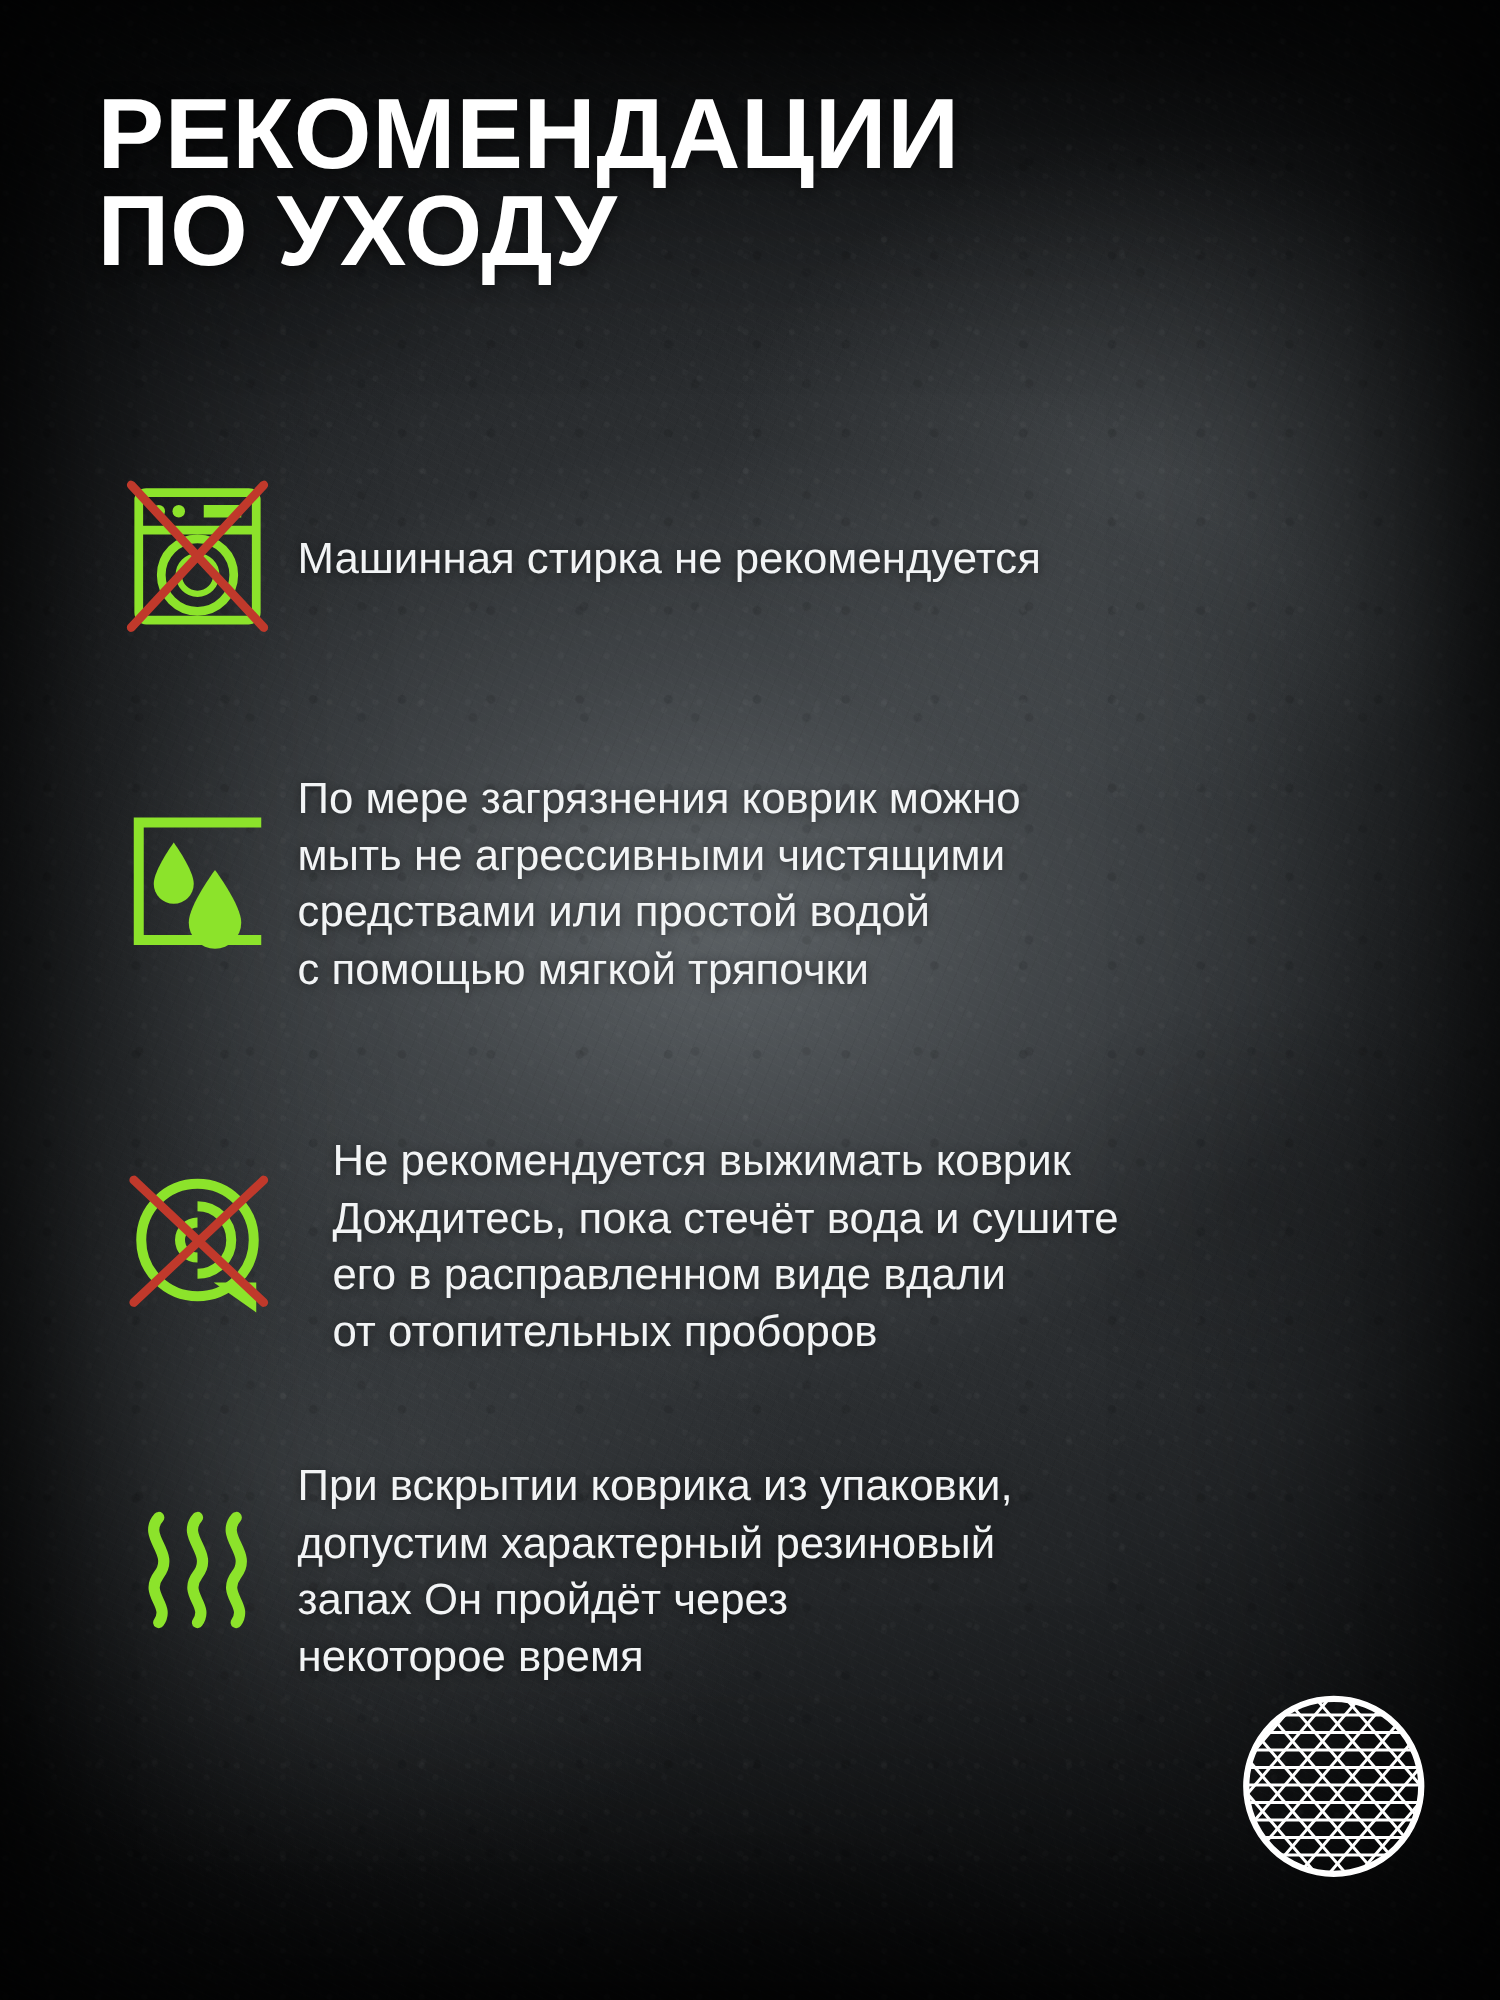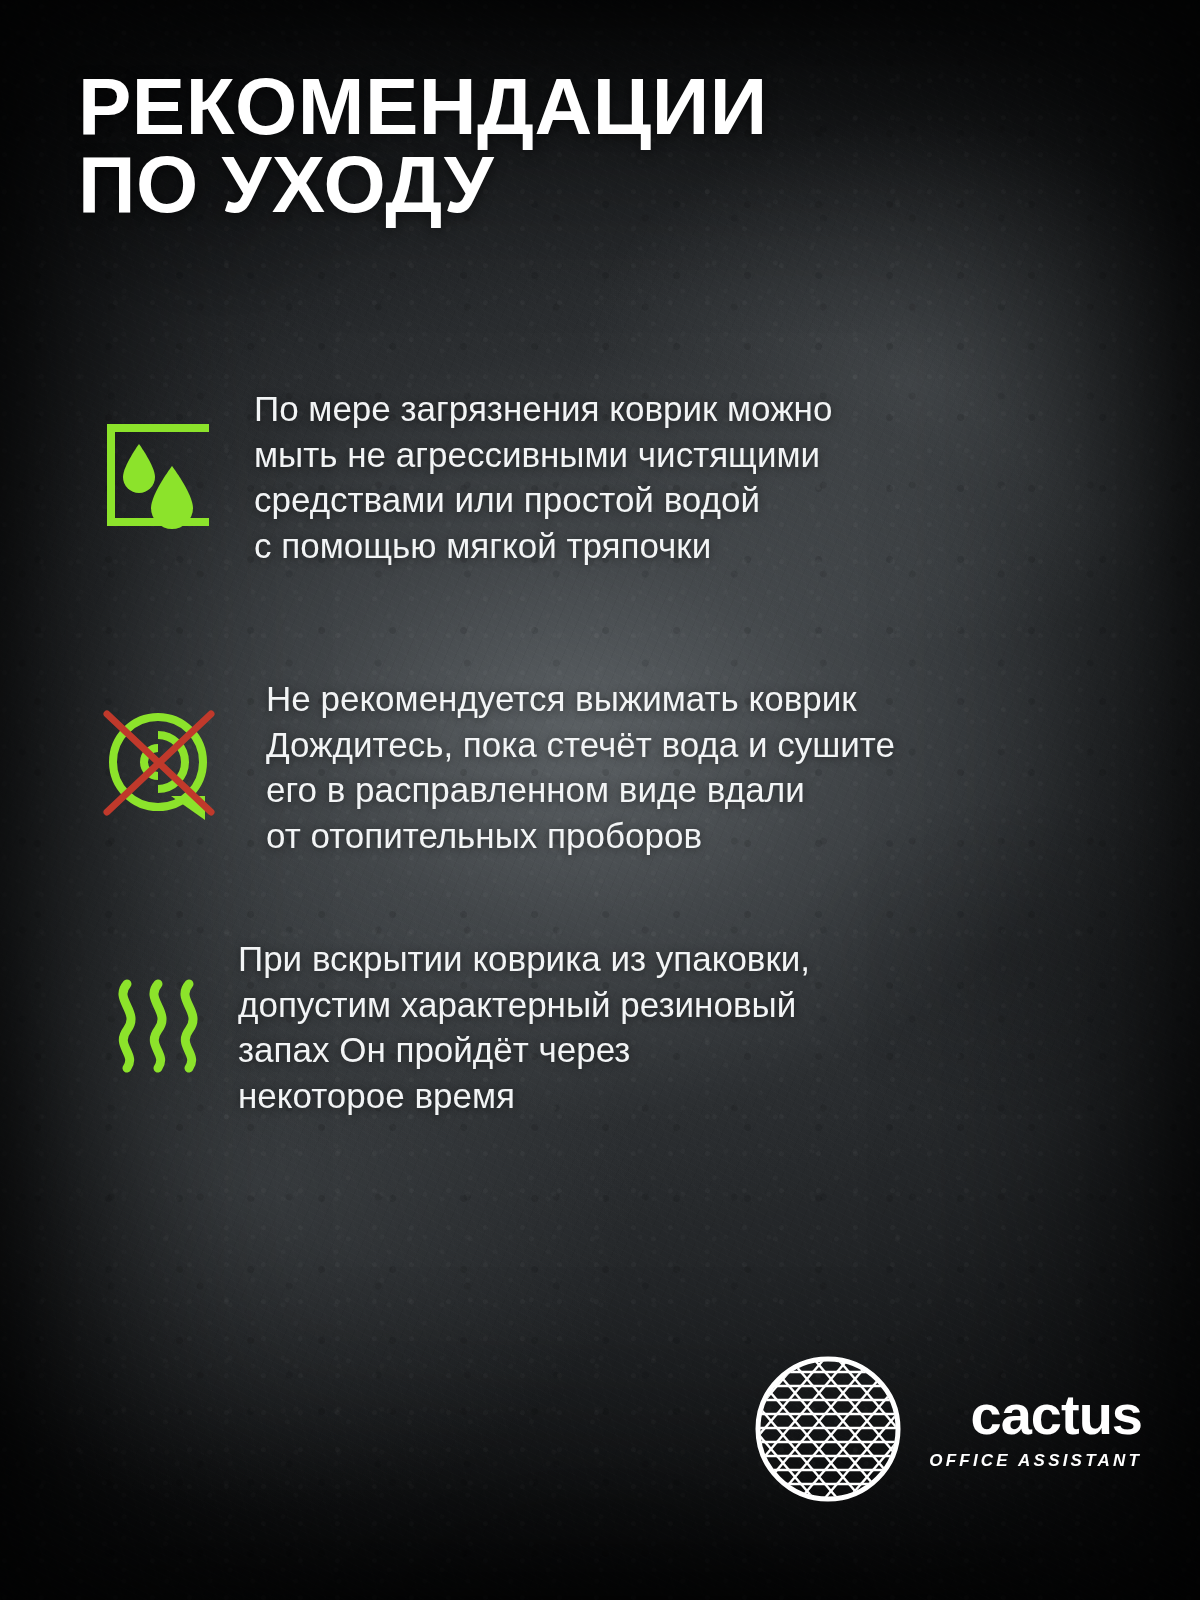--- a/index.html
+++ b/index.html
@@ -112,21 +112,21 @@
     font-size: 35px;
     line-height: 1.30;
     font-weight: 400;
     white-space: pre-line;
     padding-top: 4px;
     text-shadow: 0 1px 8px rgba(0,0,0,.5);
   }
 
   
   .item-1 { height: 230px; align-items: center; }
-  .item-2 { height: 290px; align-items: center; gap: 16px; }
+  .item-2 { height: 290px; align-items: center; }
   .item-3 { height: 290px; align-items: center; gap: 28px; }
   .item-4 { height: 230px; align-items: center; }
 
   .logo-block {
     position: absolute;
     right: 88px;
     bottom: 96px;
     display: flex;
     align-items: center;
     gap: 26px;
@@ -161,20 +161,36 @@
   <div class="grain3"></div>
   <div class="vignette"></div>
 
   <div class="content">
 
     <div class="title">РЕКОМЕНДАЦИИ
 ПО УХОДУ</div>
 
     <div class="items">
 
+      <div class="item item-1">
+        <div class="icon-wrap">
+          <svg width="130" height="130" viewBox="0 0 130 130" aria-hidden="true">
+            <rect x="18" y="14" width="94" height="102" rx="6" fill="none" stroke="#8CE32B" stroke-width="7"></rect>
+            <line x1="18" y1="44" x2="112" y2="44" stroke="#8CE32B" stroke-width="7"></line>
+            <rect x="70" y="24" width="30" height="10" fill="#8CE32B"></rect>
+            <circle cx="34" cy="29" r="5" fill="#8CE32B"></circle>
+            <circle cx="50" cy="29" r="5" fill="#8CE32B"></circle>
+            <circle cx="65" cy="80" r="29" fill="none" stroke="#8CE32B" stroke-width="7"></circle>
+            <circle cx="65" cy="80" r="15" fill="none" stroke="#8CE32B" stroke-width="5"></circle>
+            <line x1="12" y1="8" x2="118" y2="122" stroke="#C0392B" stroke-width="7" stroke-linecap="round"></line>
+            <line x1="118" y1="8" x2="12" y2="122" stroke="#C0392B" stroke-width="7" stroke-linecap="round"></line>
+          </svg>
+        </div>
+        <div class="text">Машинная стирка не рекомендуется</div>
+      </div>
 
       <div class="item item-2">
         <div class="icon-wrap">
           <svg width="130" height="130" viewBox="0 0 130 130" aria-hidden="true">
             <path d="M112 18 H18 V112 H112" fill="none" stroke="#8CE32B" stroke-width="8" stroke-linecap="square"></path>
             <path d="M46 34 C46 34 30 56 30 67 a16 16 0 0 0 32 0 C62 56 46 34 46 34 Z" fill="#8CE32B"></path>
             <path d="M79 56 C79 56 58 84 58 98 a21 21 0 0 0 42 0 C100 84 79 56 79 56 Z" fill="#8CE32B"></path>
           </svg>
         </div>
         <div class="text">По мере загрязнения коврик можно
@@ -304,20 +320,16 @@
                   <use href="#hexrow" x="54" y="130"></use>
                   <use href="#hexrow" x="78" y="130"></use>
                   <use href="#hexrow" x="102" y="130"></use>
                   <use href="#hexrow" x="126" y="130"></use>
                   <use href="#hexrow" x="-18" y="130"></use>
               </g>
             </g>
           </g>
         </svg>
       </div>
-      <div class="logo-type">
-        <div class="logo-name">cactus</div>
-        <div class="logo-sub">OFFICE ASSISTANT</div>
-      </div>
     </div>
 
   </div>
 </div>
 
 </body></html>

